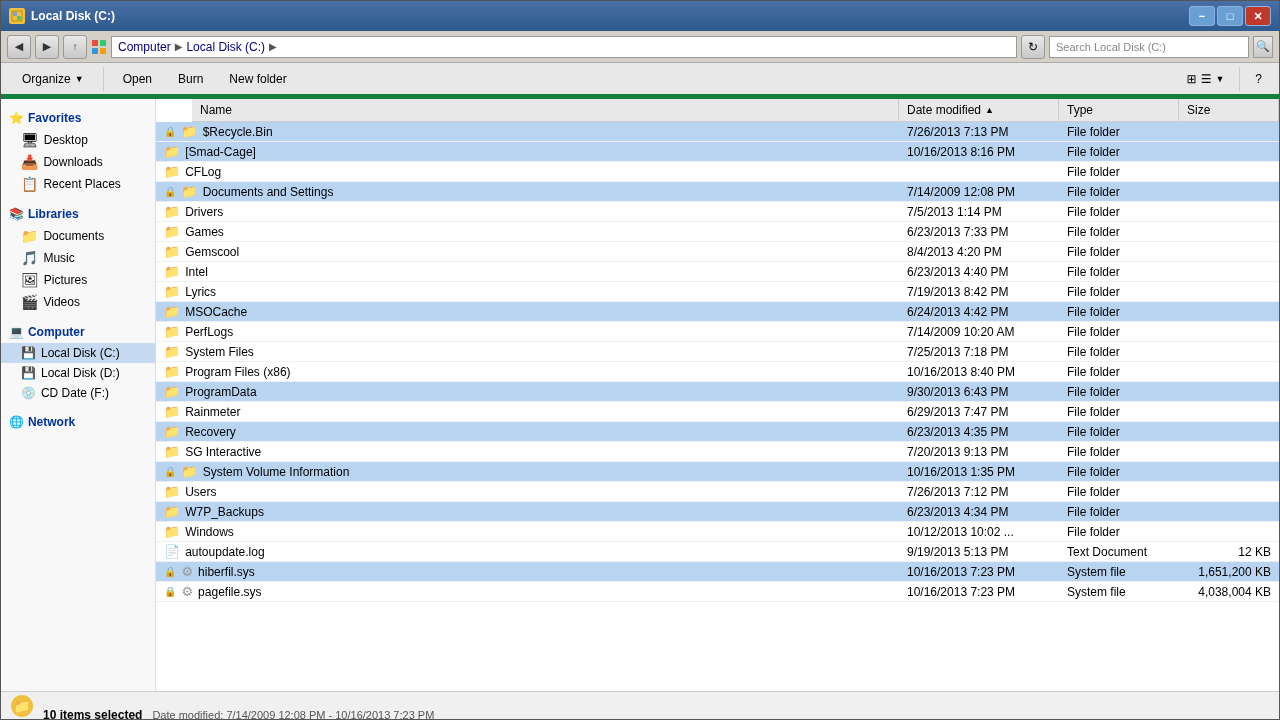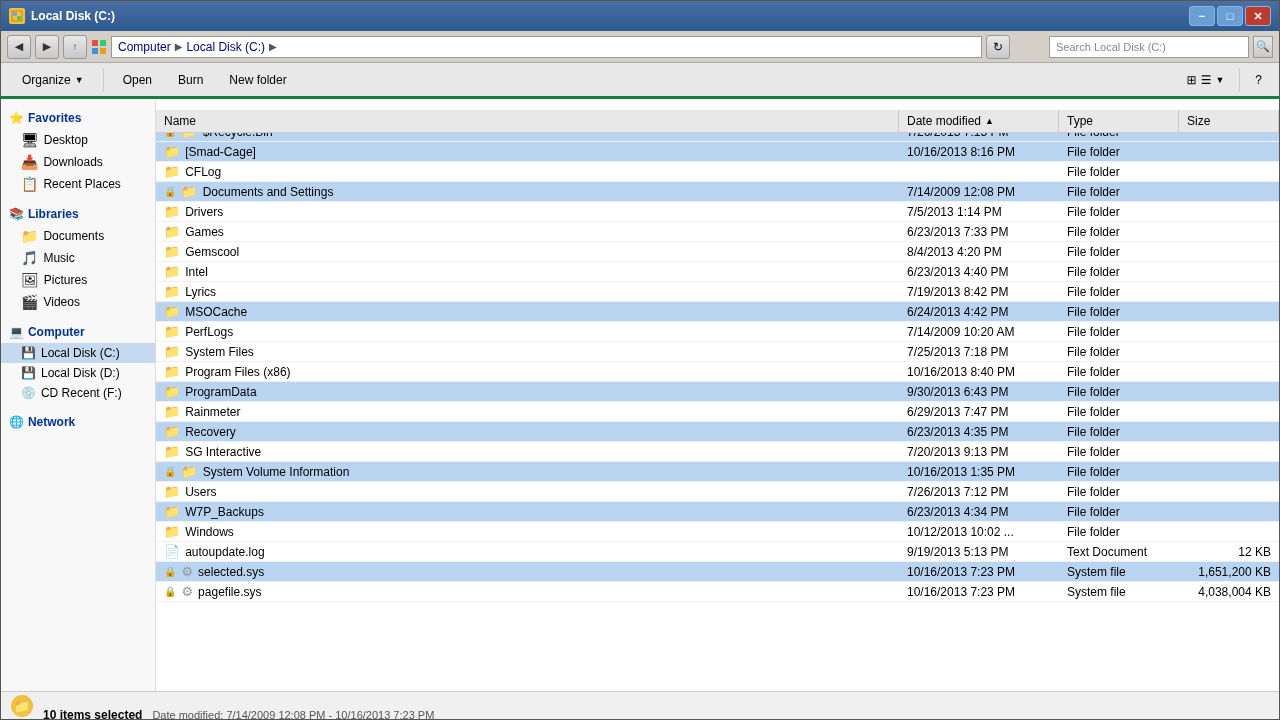--- a/index.html
+++ b/index.html
@@ -121,41 +121,40 @@
       width: 200px;
       height: 22px;
       border: 1px solid #999;
       background: white;
       display: flex;
       align-items: center;
       padding: 0 6px;
       gap: 4px;
       font-size: 11px;
       color: #888;
-      margin-left: 35px;
     }
     .search-icon-btn {
       width: 20px;
       height: 22px;
       background: linear-gradient(to bottom, #e8e8e8, #c8c8c8);
       border: 1px solid #999;
       cursor: pointer;
       display: flex; align-items: center; justify-content: center;
       font-size: 11px;
     }
 
     
     .toolbar {
       background: #e8e8e8;
       height: 36px;
       display: flex;
       align-items: center;
       padding: 0 10px;
       gap: 4px;
-      border-bottom: 3px solid #15803d;
+      border-bottom: 5px solid #15803d;
       flex-shrink: 0;
     }
     .tool-btn {
       height: 28px;
       padding: 0 10px;
       background: transparent;
       border: 1px solid transparent;
       border-radius: 3px;
       cursor: pointer;
       font-size: 12px;
@@ -215,22 +214,23 @@
       background: white;
       overflow-y: auto;
       overflow-x: hidden;
     }
     .file-list-header {
       display: grid;
       grid-template-columns: 1fr 160px 120px 100px;
       background: #e8e8e8;
       border-bottom: 1px solid #ccc;
       position: sticky;
-      top: 11px;
+      top: 0;
       z-index: 10;
+      margin-left: 36px;
     }
     .col-header {
       padding: 4px 8px;
       font-size: 12px;
       font-weight: normal;
       border-right: 1px solid #ccc;
       cursor: pointer;
       user-select: none;
       display: flex;
       align-items: center;
@@ -408,21 +408,21 @@
         <div class="sidebar-item selected">
           <span class="drive-icon">💾</span>
           <span>Local Disk (C:)</span>
         </div>
         <div class="sidebar-item">
           <span class="drive-icon">💾</span>
           <span>Local Disk (D:)</span>
         </div>
         <div class="sidebar-item">
           <span class="drive-icon">💿</span>
-          <span>CD Recent (F:)</span>
+          <span>CD Date (F:)</span>
         </div>
       </div>
 
       <div class="sidebar-section">
         <div class="sidebar-header">
           <span>🌐</span>
           <span>Network</span>
         </div>
       </div>
     </div>
@@ -662,21 +662,21 @@
       <span>autoupdate.log</span>
     </div>
     <div class="file-cell">9/19/2013 5:13 PM</div>
     <div class="file-cell">Text Document</div>
     <div class="file-cell">12 KB</div>
   </div>
           <div class="file-row selected">
     <div class="file-cell">
       <span class="locked-icon">🔒</span>
       <span class="file-icon system">⚙</span>
-      <span>selected.sys</span>
+      <span>hiberfil.sys</span>
     </div>
     <div class="file-cell">10/16/2013 7:23 PM</div>
     <div class="file-cell">System file</div>
     <div class="file-cell">1,651,200 KB</div>
   </div>
           <div class="file-row">
     <div class="file-cell">
       <span class="locked-icon">🔒</span>
       <span class="file-icon system">⚙</span>
       <span>pagefile.sys</span>

